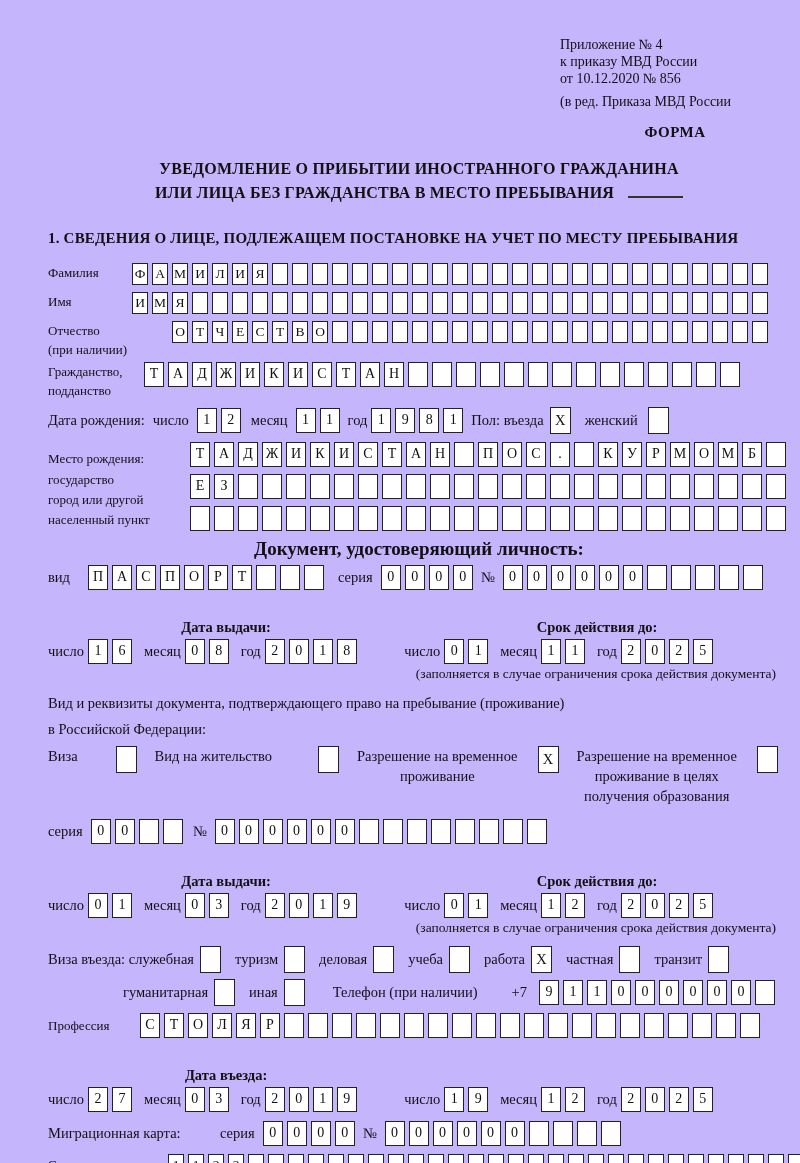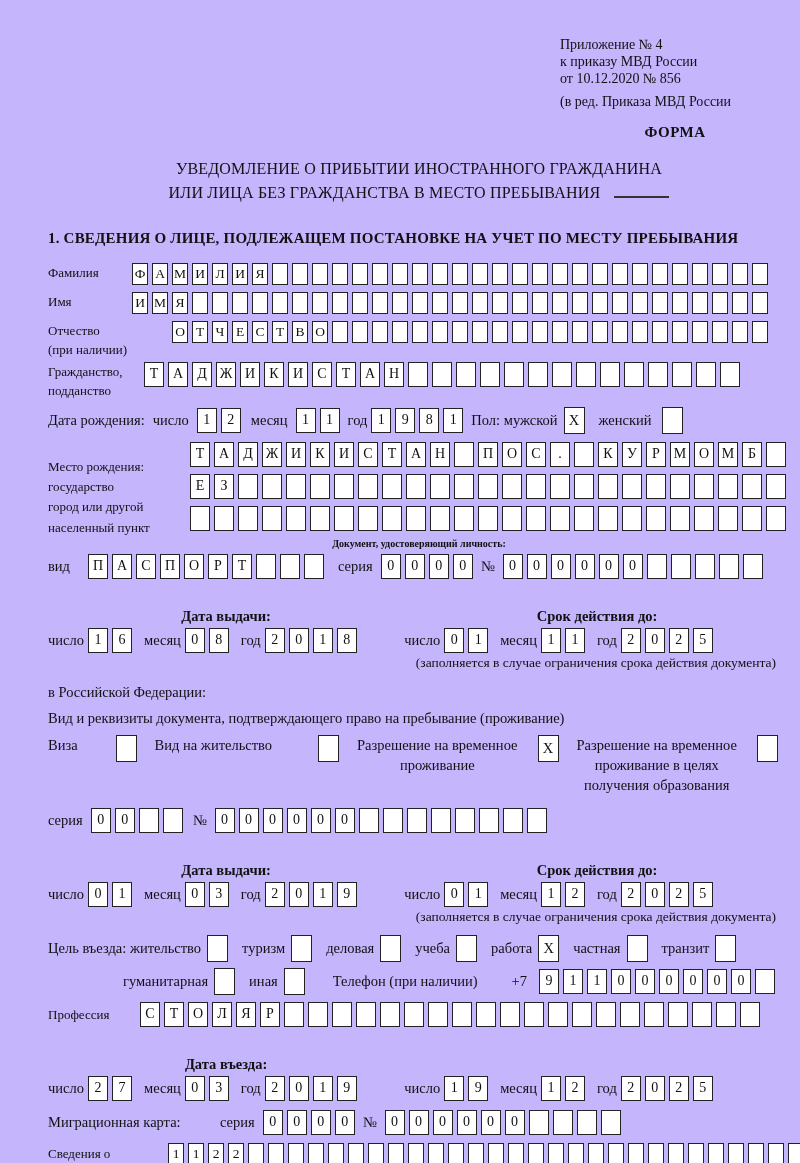--- a/index.html
+++ b/index.html
@@ -12,21 +12,21 @@
     overflow:hidden;
   }
   .content{padding:36px 10px 0 48px;}
 
   
   .hdr-block{margin-left:512px;font-size:14px;line-height:1.22;}
   .hdr-block .amend{margin-top:6px;}
   .forma{margin-left:512px;text-align:center;font-weight:bold;font-size:15px;margin-top:14px;letter-spacing:.5px;}
 
   
-  .title{ text-align:center;font-weight:normal;font-size:16px;line-height:1.45;margin-top:16px;letter-spacing:.2px;}
+  .title{ text-align:center;font-weight:bold;font-size:16px;line-height:1.45;margin-top:16px;letter-spacing:.2px;}
   .blank-line{display:inline-block;width:55px;border-bottom:2px solid #333;height:14px;margin-left:14px;}
   .sec-heading{font-weight:bold;font-size:15px;margin-top:26px;letter-spacing:.2px;}
 
   
   .frow{display:flex;align-items:flex-start;margin-top:7px;}
   .flabel{font-size:13px;line-height:1.5;flex:0 0 auto;}
   .cells{display:flex;flex-wrap:nowrap;}
   .cell{
     box-sizing:border-box;flex:0 0 auto;
     width:16px;height:22px;margin-right:4px;
@@ -58,21 +58,21 @@
   .opt .olabel{font-size:14.5px;line-height:1.4;}
   .opt .olabel.ctr{text-align:center;}
   .opt .cells{margin-left:8px;margin-top:0;}
 
   
   .purpose{display:flex;align-items:center;margin-top:10px;flex-wrap:nowrap;}
   .purpose .lbl{margin-right:6px;}
   .purpose .cells{margin-right:10px;}
 
   
-  .stack{display:flex;align-items:flex-end;margin-top:8px;}
+  .stack{display:flex;align-items:center;margin-top:8px;}
   .stack .flabel{line-height:1.55;}
   .stack .rows .cells{margin-bottom:7px;}
 </style>
 </head>
 <body>
 
 <div class="page">
   <div class="content">
 
     <div class="hdr-block">
@@ -260,21 +260,21 @@
         <span class="gap4"></span>
       <span class="lbl">год</span>
         <span class="gap4"></span>
       <div class="cells big">
           <span class="cell">1</span>
           <span class="cell">9</span>
           <span class="cell">8</span>
           <span class="cell">1</span>
         </div>
         <span class="gap4"></span>
-      <span class="lbl">Пол: мужской</span>
+      <span class="lbl">Пол: въезда</span>
         <span class="gap6"></span>
       <div class="cells cb">
           <span class="cell">X</span>
         </div>
         <span class="gap10"></span>
       <span class="lbl">женский</span>
         <span class="gap10"></span>
       <div class="cells cb">
           <span class="cell"></span>
         </div>
@@ -365,21 +365,21 @@
             <span class="cell"></span>
             <span class="cell"></span>
             <span class="cell"></span>
             <span class="cell"></span>
             <span class="cell"></span>
             <span class="cell"></span>
           </div>
       </div>
     </div>
 
-    <div style="text-align:center;font-weight:bold;font-size:10px;margin-top:0px;">Документ, удостоверяющий личность:</div>
+    <div style="text-align:center;font-weight:bold;font-size:19px;margin-top:0px;">Документ, удостоверяющий личность:</div>
 
     <div class="frow" style="align-items:center;margin-top:5px;">
       <span class="lbl" style="width:40px;">вид</span>
       <div class="cells big">
           <span class="cell">П</span>
           <span class="cell">А</span>
           <span class="cell">С</span>
           <span class="cell">П</span>
           <span class="cell">О</span>
           <span class="cell">Р</span>
@@ -457,22 +457,22 @@
               <span class="cell">0</span>
               <span class="cell">2</span>
               <span class="cell">5</span>
             </div>
         </div>
       </div>
       <div class="note-r">(заполняется в случае ограничения срока действия документа)</div>
     </div>
 
     <div class="para">
+      <div>Вид и реквизиты документа, подтверждающего право на пребывание (проживание)</div>
       <div>в Российской Федерации:</div>
-      <div>Вид и реквизиты документа, подтверждающего право на пребывание (проживание)</div>
     </div>
 
     <div class="opts">
       <div class="opt">
         <span class="olabel">Виза</span>
           <span class="gap6"></span>
         <div class="cells cb">
             <span class="cell"></span>
           </div>
       </div>
@@ -579,21 +579,21 @@
               <span class="cell">0</span>
               <span class="cell">2</span>
               <span class="cell">5</span>
             </div>
         </div>
       </div>
       <div class="note-r">(заполняется в случае ограничения срока действия документа)</div>
     </div>
 
     <div class="purpose">
-      <span class="lbl">Цель въезда: жительство</span>
+      <span class="lbl">Виза въезда: служебная</span>
       <div class="cells cb">
           <span class="cell"></span>
         </div>
       <span class="lbl">туризм</span>
       <div class="cells cb">
           <span class="cell"></span>
         </div>
       <span class="lbl">деловая</span>
       <div class="cells cb">
           <span class="cell"></span>

